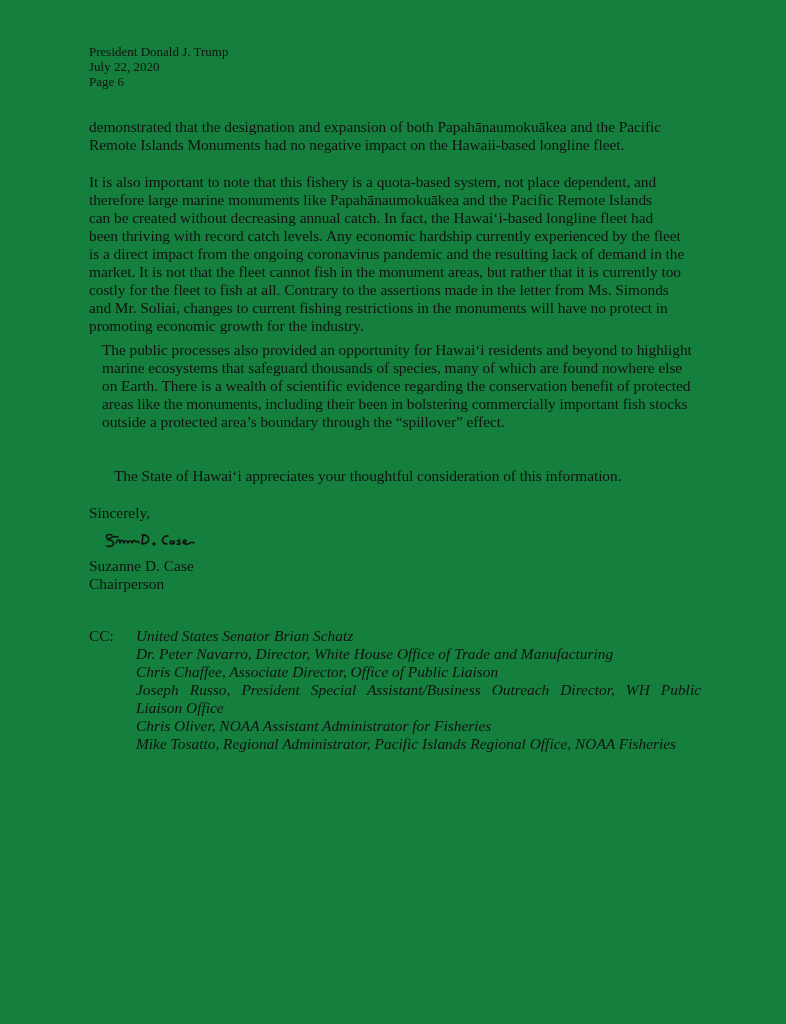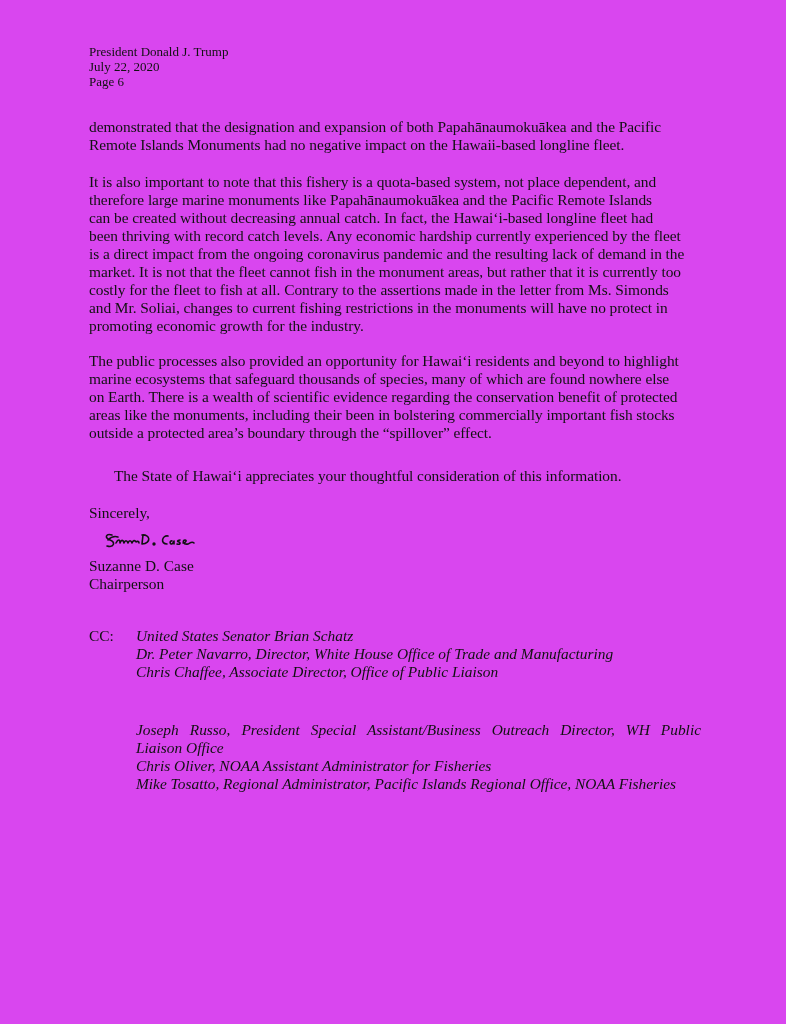--- a/index.html
+++ b/index.html
@@ -12,21 +12,21 @@
       height: 1024px;
       position: relative;
       overflow: hidden;
       font-family: "Liberation Serif", "DejaVu Serif", serif;
       color: #111111;
     }
     .page {
       position: absolute;
       left: 0; top: 0;
       width: 786px; height: 1024px;
-      background: #d946ef;
+      background: #15803d;
     }
     .header {
       position: absolute;
       left: 89px;
       top: 44px;
       font-size: 13px;
       line-height: 15px;
     }
     .header div { white-space: nowrap; }
     .body-text {
@@ -36,25 +36,24 @@
       font-size: 15.4px;
       line-height: 18px;
       letter-spacing: -0.05px;
     }
     .line { display: block; white-space: nowrap; }
     .justify-line {
       display: block;
       text-align: justify;
       text-align-last: justify;
       white-space: normal;
-      margin-top: 40px;
     }
     #p1 { top: 118px; }
     #p2 { top: 173px; }
-    #p3 { top: 352px; }
+    #p3 { top: 341px; margin-left: 13px; }
     #p4 { top: 467px; margin-left: 25px; }
     .closing {
       position: absolute;
       left: 89px;
       top: 504px;
       font-size: 15.4px;
       line-height: 18px;
     }
     .signature {
       position: absolute;

